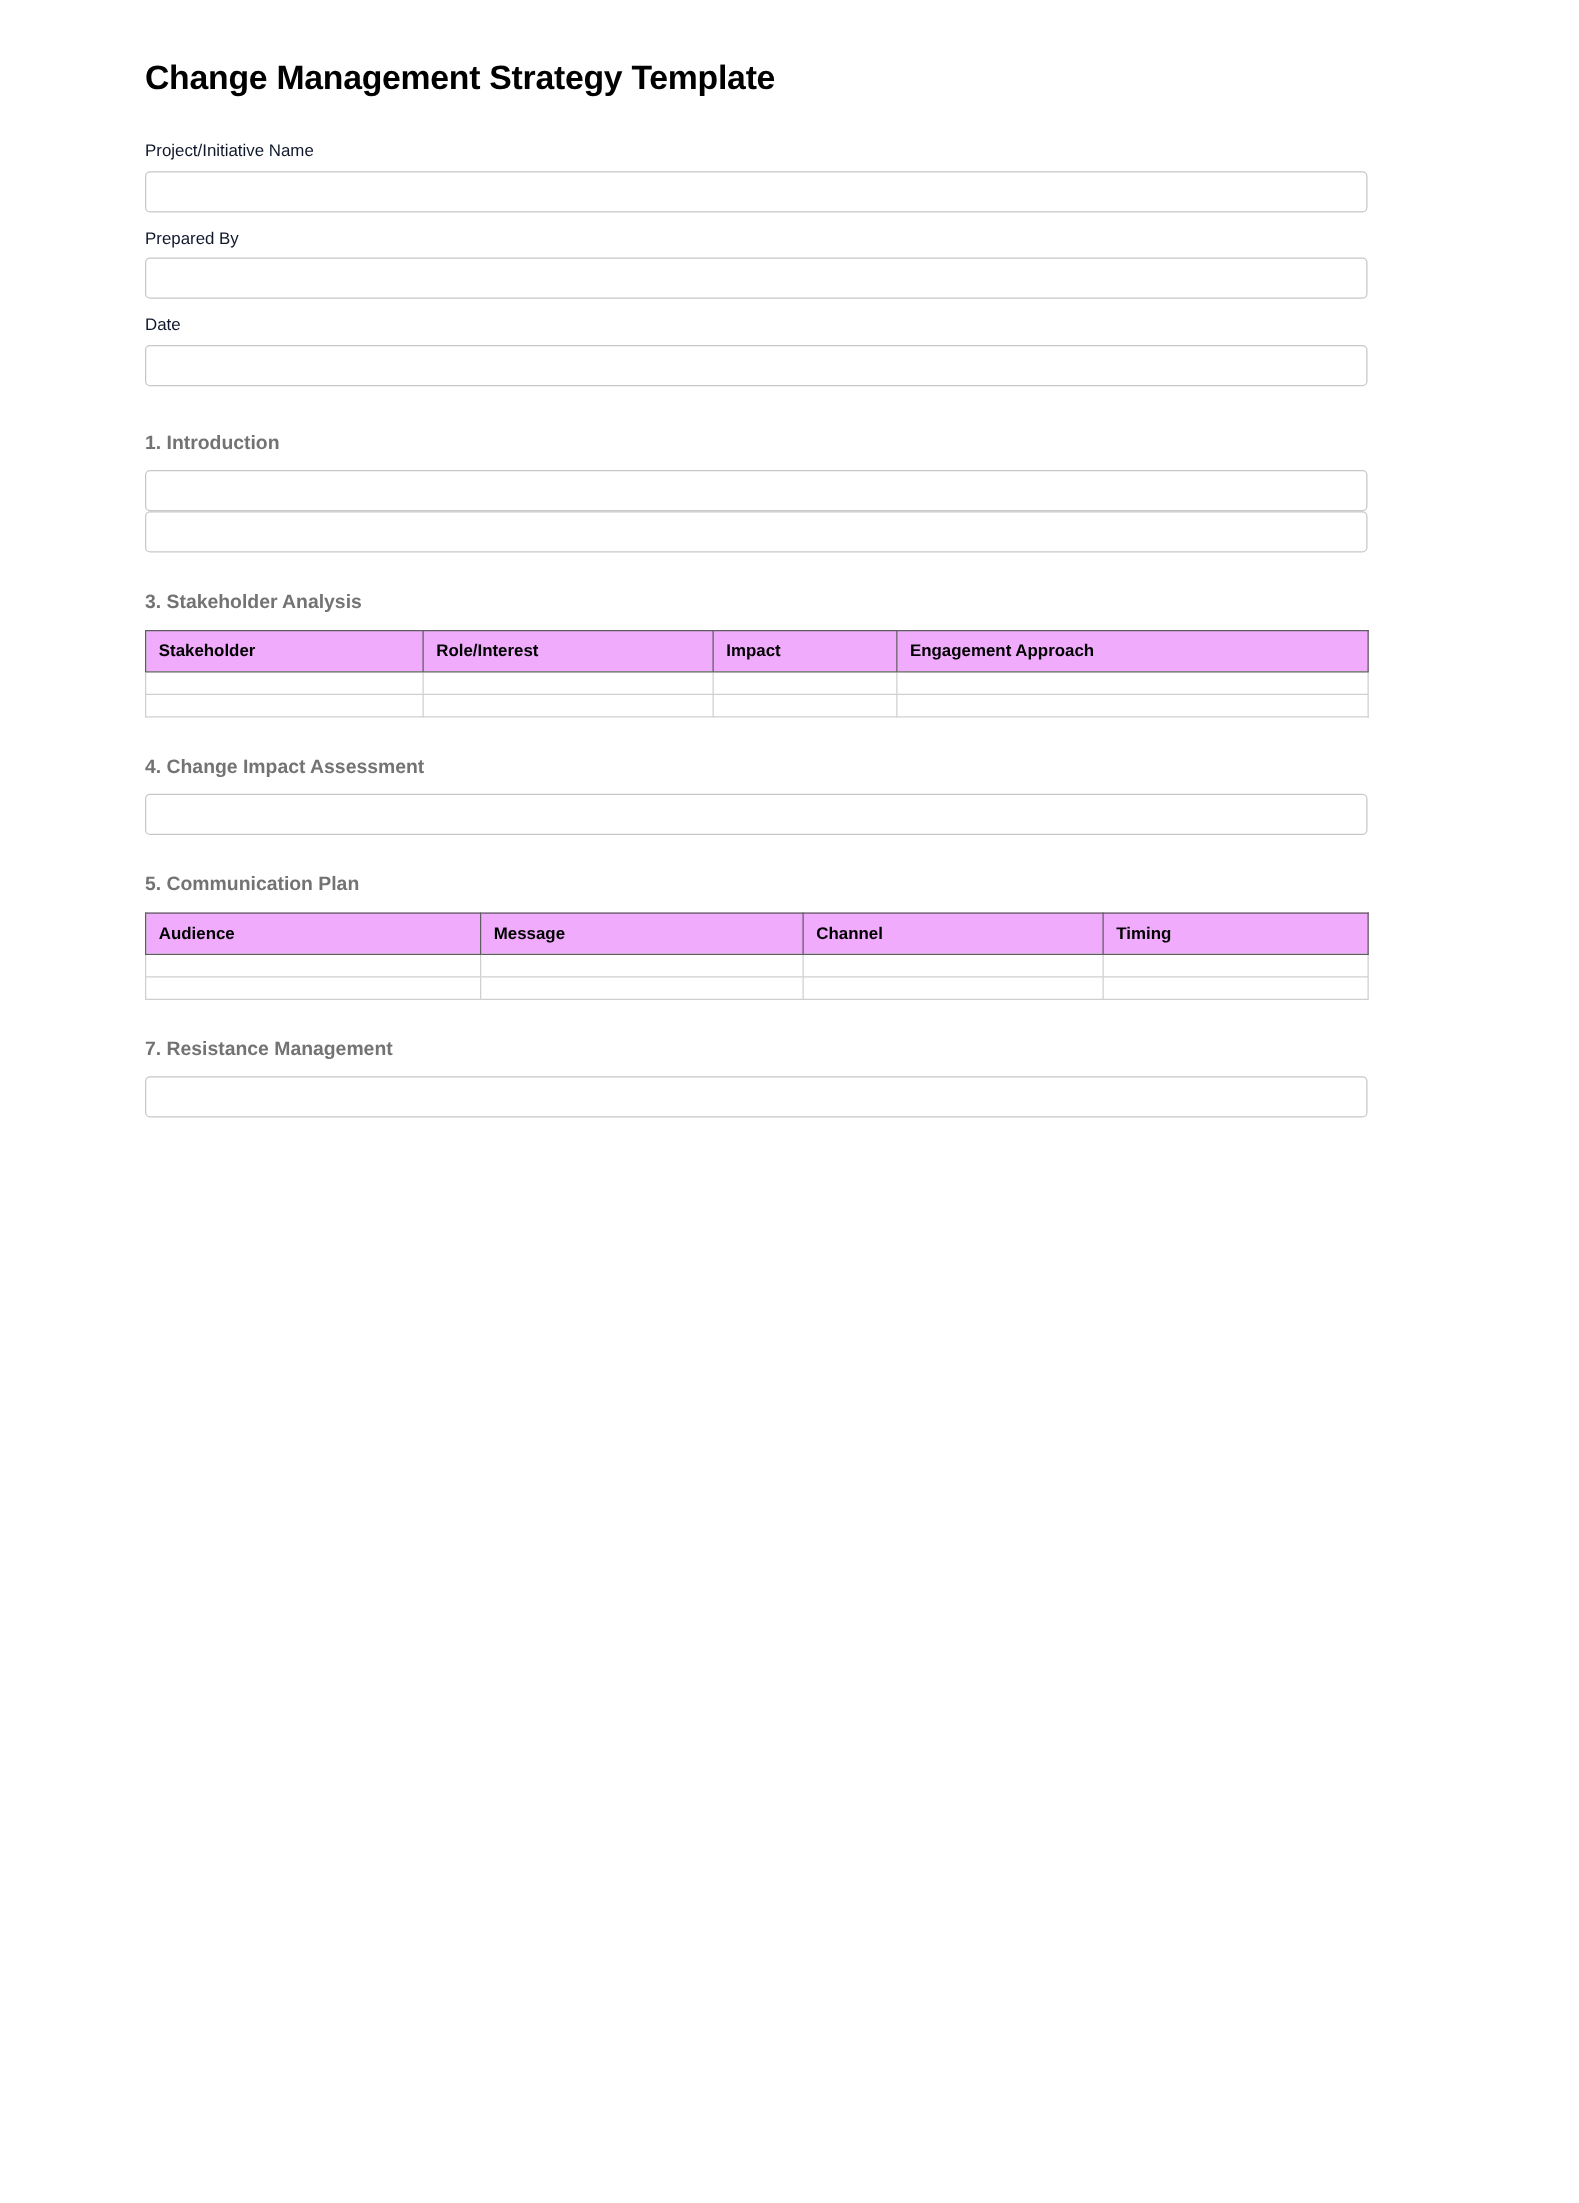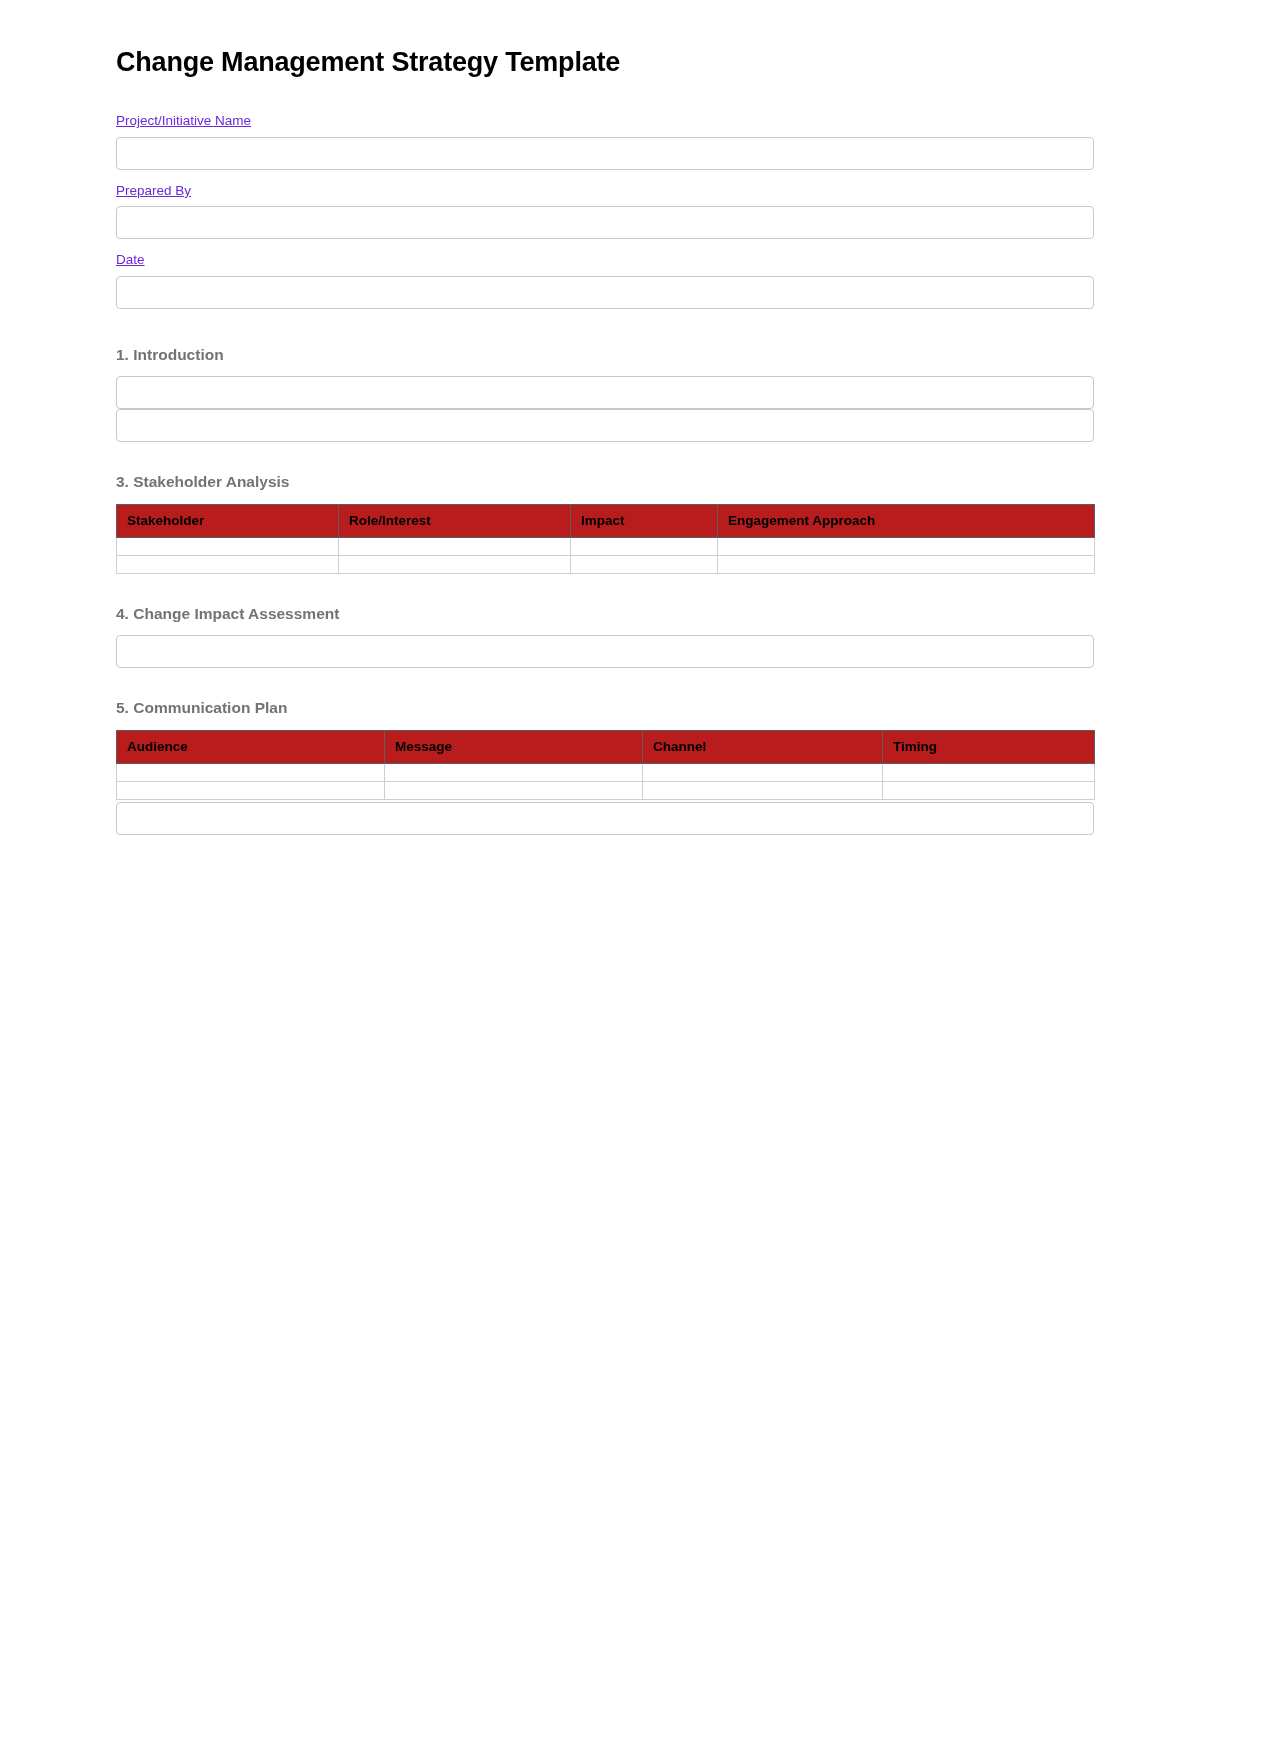--- a/index.html
+++ b/index.html
@@ -36,23 +36,22 @@
 
   .field-block {
     margin: 0 0 12px 0;
   }
 
   .field-label {
     display: block;
     font-size: 13.5px;
     font-weight: normal;
     line-height: 1.3;
-    color: #6d28d9;
+    color: #0f172a;
     margin: 0 0 7px 0;
-    text-decoration: underline;
   }
 
   .text-input {
     box-sizing: border-box;
     display: block;
     width: 978px;
     height: 33px;
     border: 1px solid #c8c8c8;
     border-radius: 4px;
     background: #ffffff;
@@ -83,21 +82,21 @@
   }
 
   table.form-table th {
     border: 1px solid #5d5d5d;
     font-size: 13.5px;
     font-weight: bold;
     text-align: left;
     padding: 7px 9px 7px 10px;
     height: 18px;
     vertical-align: middle;
-    background: #b91c1c;
+    background: #f0abfc;
     color: #000000;
   }
 
   table.form-table td {
     border: 1px solid #cfcfcf;
     height: 13px;
     padding: 2px 9px;
     font-size: 13.5px;
     background: #ffffff;
   }
@@ -213,16 +212,17 @@
           <td></td>
           <td></td>
           <td></td>
         </tr>
       </tbody>
     </table>
   </div>
 
 
   <div class="section-block">
+    <h2 class="section-heading">7. Resistance Management</h2>
     <input class="text-input" type="text" placeholder="" style="">
   </div>
 
 </div>
 
 </body></html>

